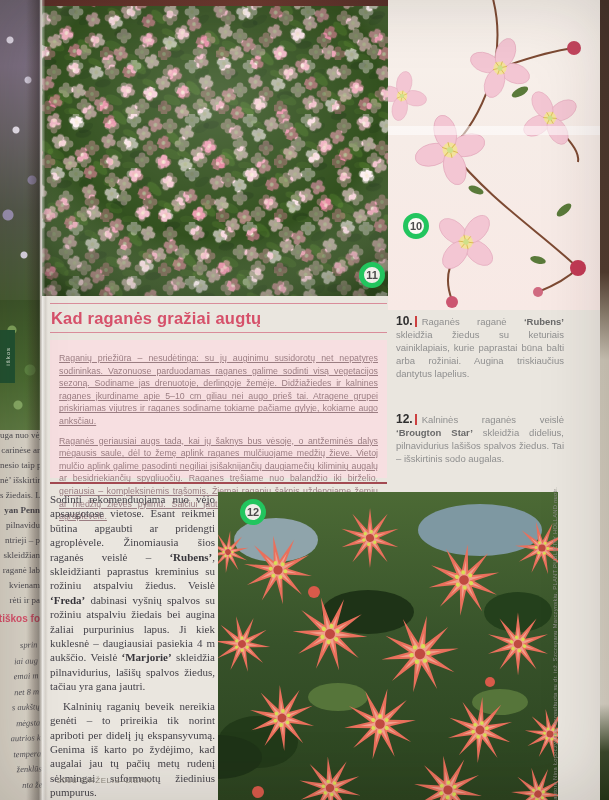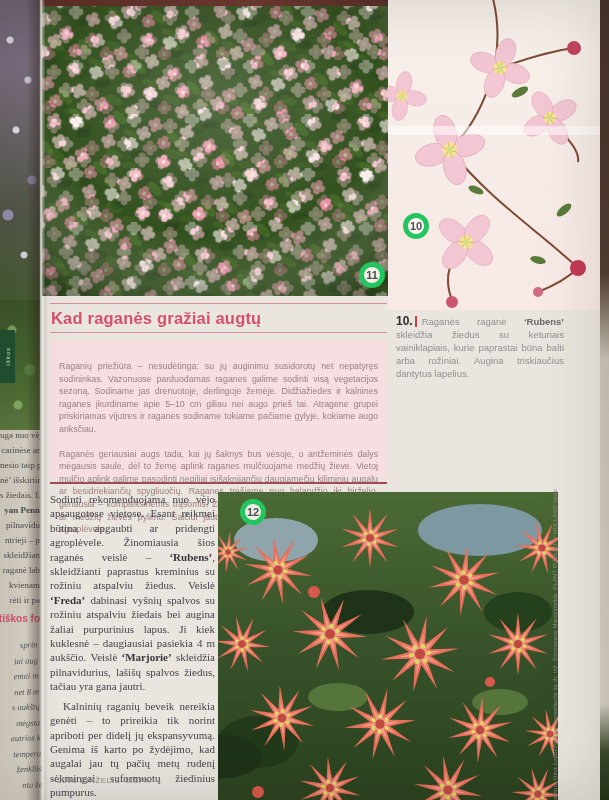--- a/index.html
+++ b/index.html
@@ -49,21 +49,21 @@
     display:flex;align-items:center;justify-content:center;font:bold 11px "Liberation Sans",sans-serif;color:#4c4c4c;z-index:10;box-sizing:border-box;}
   #badge11{left:359px;top:262px;text-align:right;}
   #badge10{left:403px;top:213px;}
   #badge12{left:240px;top:499px;}
 
   
   .rule{position:absolute;left:50px;width:337px;height:1px;background:#d98c9a;}
   #rule-a{top:303px;} #rule-b{top:332px;}
   #care-heading{position:absolute;left:51px;top:306px;width:336px;font:bold 16.5px/24px "Liberation Sans",sans-serif;color:#d6506a;letter-spacing:.2px;}
   #care-box{position:absolute;left:50px;top:340px;width:337px;height:138px;background:#f7dfe1;box-sizing:border-box;padding:8px 9px 6px 9px;}
-  #care-box p{margin:12px 0 7px 0;font:8.8px/12.6px "Liberation Sans",sans-serif;color:#9b7d82;text-align:justify;}
+  #care-box p{margin:4px 0 7px 0;font:8.8px/12.6px "Liberation Sans",sans-serif;color:#9b7d82;text-align:justify;text-decoration:underline;}
   #rule-c{position:absolute;left:50px;top:482px;width:337px;height:2px;background:#a34a52;}
 
   
   .cap{position:absolute;left:396px;width:168px;font:9.5px/13px "Liberation Sans",sans-serif;color:#8f8f8f;text-align:justify;}
   #cap10{top:315px;} #cap11{top:375px;} #cap12{top:413px;}
   .cap .num{font-weight:bold;color:#2f2f2f;font-size:12px;}
   .cap .redbar{display:inline-block;width:2px;height:11px;background:#cc4040;margin:0 5px 0 2px;vertical-align:-2px;}
   .cap b{color:#696969;}
 
   
@@ -214,20 +214,23 @@
   <div id="care-heading">Kad raganės gražiai augtų</div>
   <div class="rule" id="rule-b"></div>
   <div id="care-box">
     <p>Raganių priežiūra – nesudėtinga: su jų auginimu susidorotų net nepatyręs sodininkas. Vazonuose parduodamas raganes galime sodinti visą vegetacijos sezoną. Sodiname jas drenuotoje, derlingoje žemėje. Didžiažiedes ir kalnines raganes įkurdiname apie 5–10 cm giliau nei augo prieš tai. Atragene grupei priskiriamas vijutres ir raganes sodiname tokiame pačiame gylyje, kokiame augo anksčiau.</p>
     <p>Raganės geriausiai augs tada, kai jų šaknys bus vėsoje, o antžeminės dalys mėgausis saule, dėl to žemę aplink raganes mulčiuojame medžių žieve. Vietoj mulčio aplink galime pasodinti negiliai įsišaknijančių daugiamečių kiliminių augalų ar besidriekiančių spygliuočių. Raganes tręšiame nuo balandžio iki birželio, geriausia – kompleksinėmis trąšomis. Žiemai raganių šaknis uždengiame žemių ar medžių žievės pylimu. Šalčiui jautrias raganes pridengiame eglišakėmis, agroplėvele.</p>
   </div>
   <div id="rule-c"></div>
 
   <div class="cap" id="cap10">
     <span class="num">10.</span><span class="redbar"></span><span><span>Raganės raganė </span><b>‘Rubens’</b><span> skleidžia žiedus su keturiais vainiklapiais, kurie paprastai būna balti arba rožiniai. Augina triskiaučius dantytus lapelius.</span></span>
+  </div>
+  <div class="cap" id="cap12">
+    <span class="num">12.</span><span class="redbar"></span><span><span>Kalninės raganės veislė </span><b>‘Brougton Star’</b><span> skleidžia didelius, pilnavidurius lašišos spalvos žiedus. Tai – išskirtinis sodo augalas.</span></span>
   </div>
 
   <div id="article">
     <p><span>Sodinti rekomenduojama nuo vėjo apsaugotose vietose. Esant reikmei būtina apgaubti ar pridengti agroplėvele. Žinomiausia šios raganės veislė – </span><b>‘Rubens’</b><span>, skleidžianti paprastus kreminius su rožiniu atspalviu žiedus. Veislė </span><b>‘Freda’</b><span> dabinasi vyšnių spalvos su rožiniu atspalviu žiedais bei augina žaliai purpurinius lapus. Ji kiek kuklesnė – daugiausiai pasiekia 4 m aukščio. Veislė </span><b>‘Marjorie’</b><span> skleidžia pilnavidurius, lašišų spalvos žiedus, tačiau yra gana jautri.</span></p>
     <p>Kalninių raganių beveik nereikia genėti – to prireikia tik norint apriboti per didelį jų ekspansyvumą. Genima iš karto po žydėjimo, kad augalai jau tų pačių metų rudenį sėkmingai suformuotų žiedinius pumpurus.</p>
   </div>
 
   <div class="photo" id="photo12">
     <svg viewBox="0 0 340 308" preserveAspectRatio="none">
       <defs>

